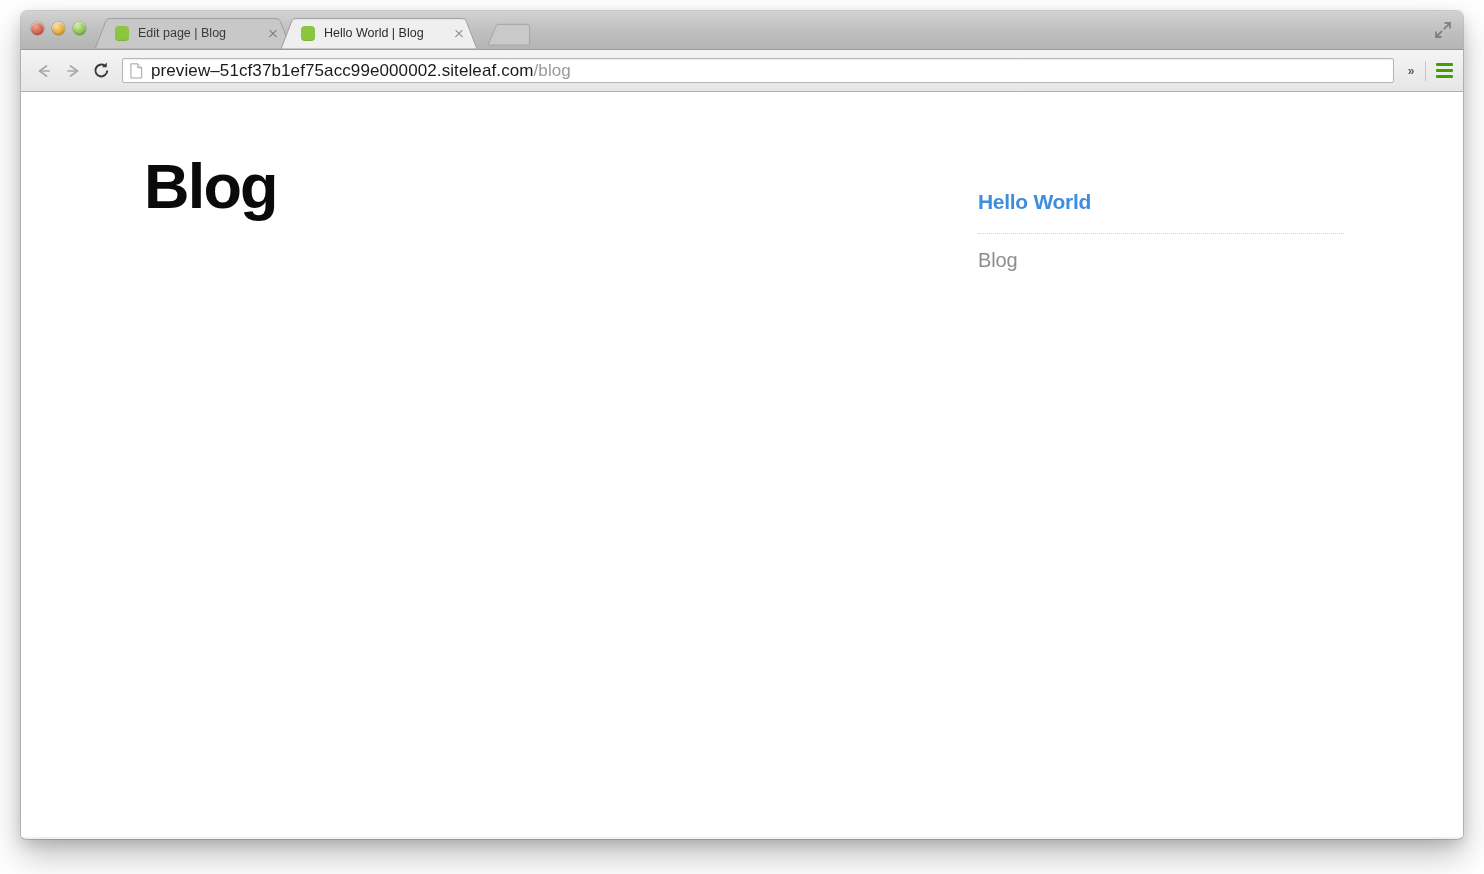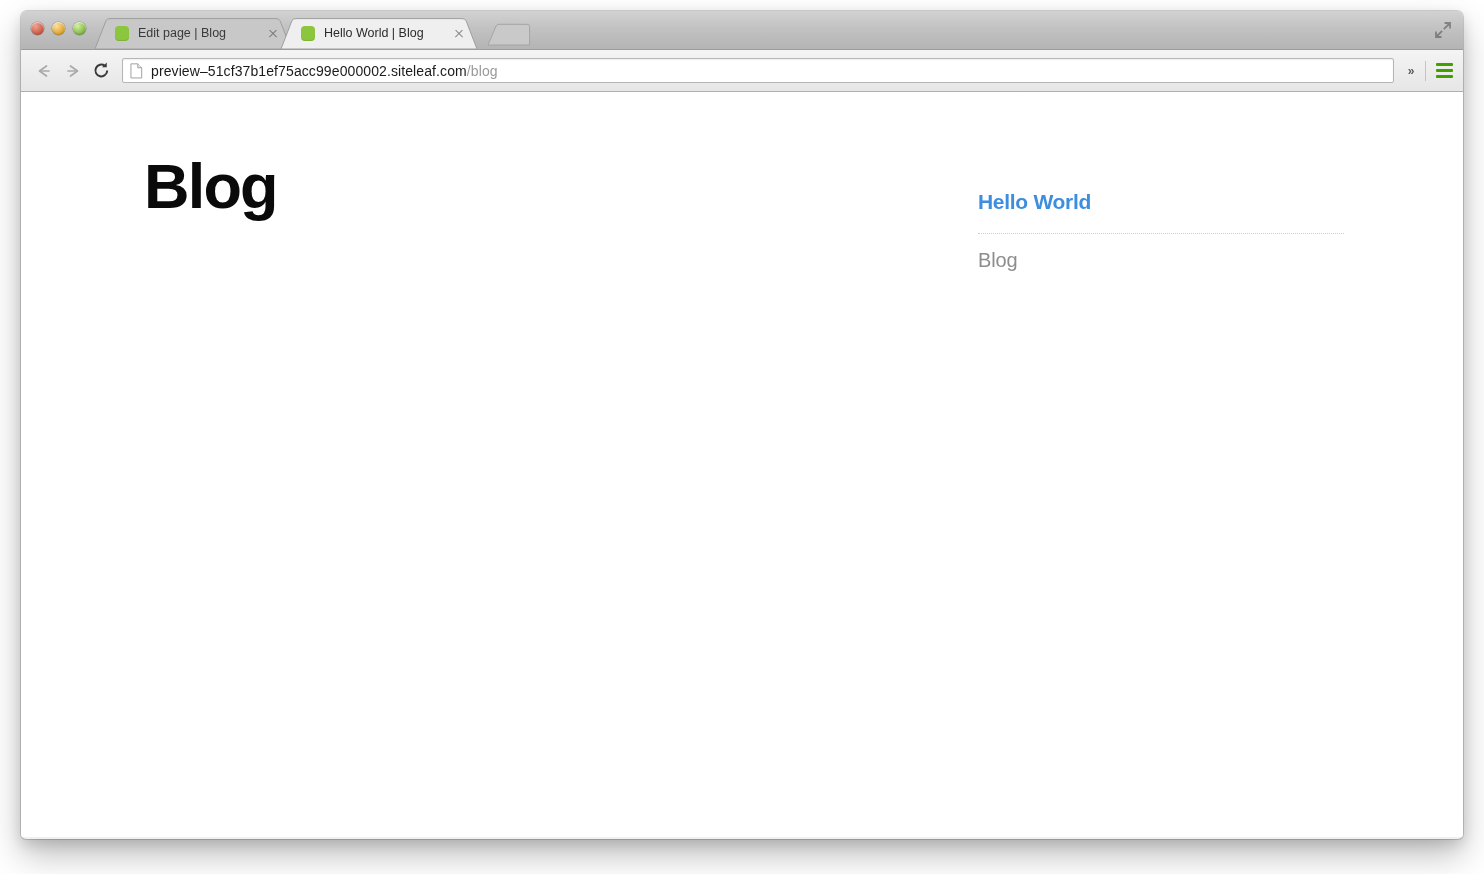--- a/index.html
+++ b/index.html
@@ -174,21 +174,21 @@
     border-radius: 2px;
     display: flex;
     align-items: center;
     padding: 0 7px;
     box-shadow: inset 0 1px 2px rgba(0,0,0,0.07);
     cursor: text;
     overflow: hidden;
   }
   #page-icon { flex: 0 0 auto; margin-right: 8px; display:block; }
   #url-text {
-    font-size: 14px;
+    font-size: 17px;
     color: #1b1b1b;
     white-space: nowrap;
     letter-spacing: 0.1px;
     line-height: 1;
   }
   #url-path { color: #9a9a9a; }
 
   #overflow-chevron {
     flex: 0 0 auto;
     width: 18px;

